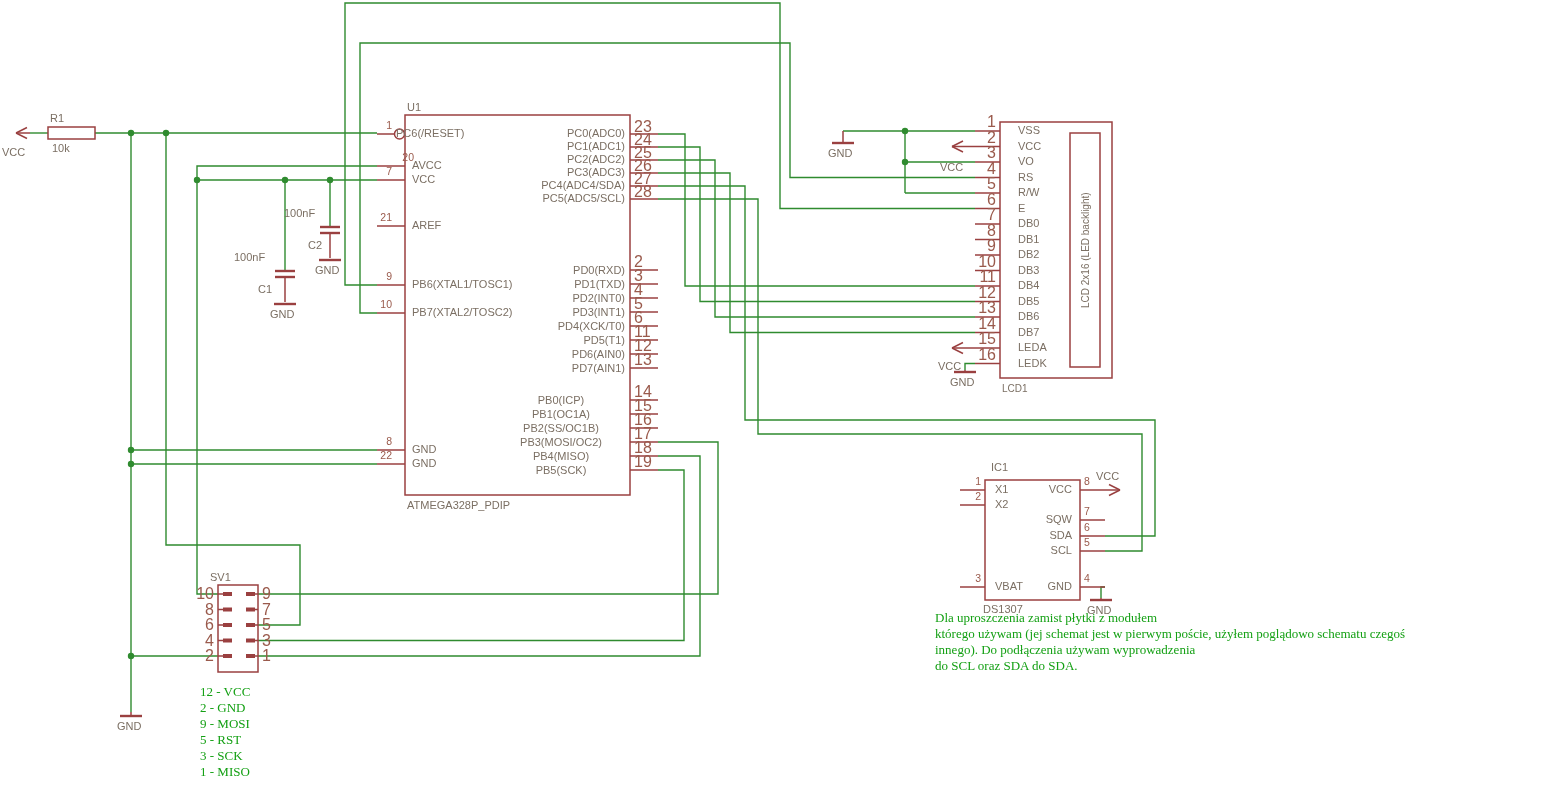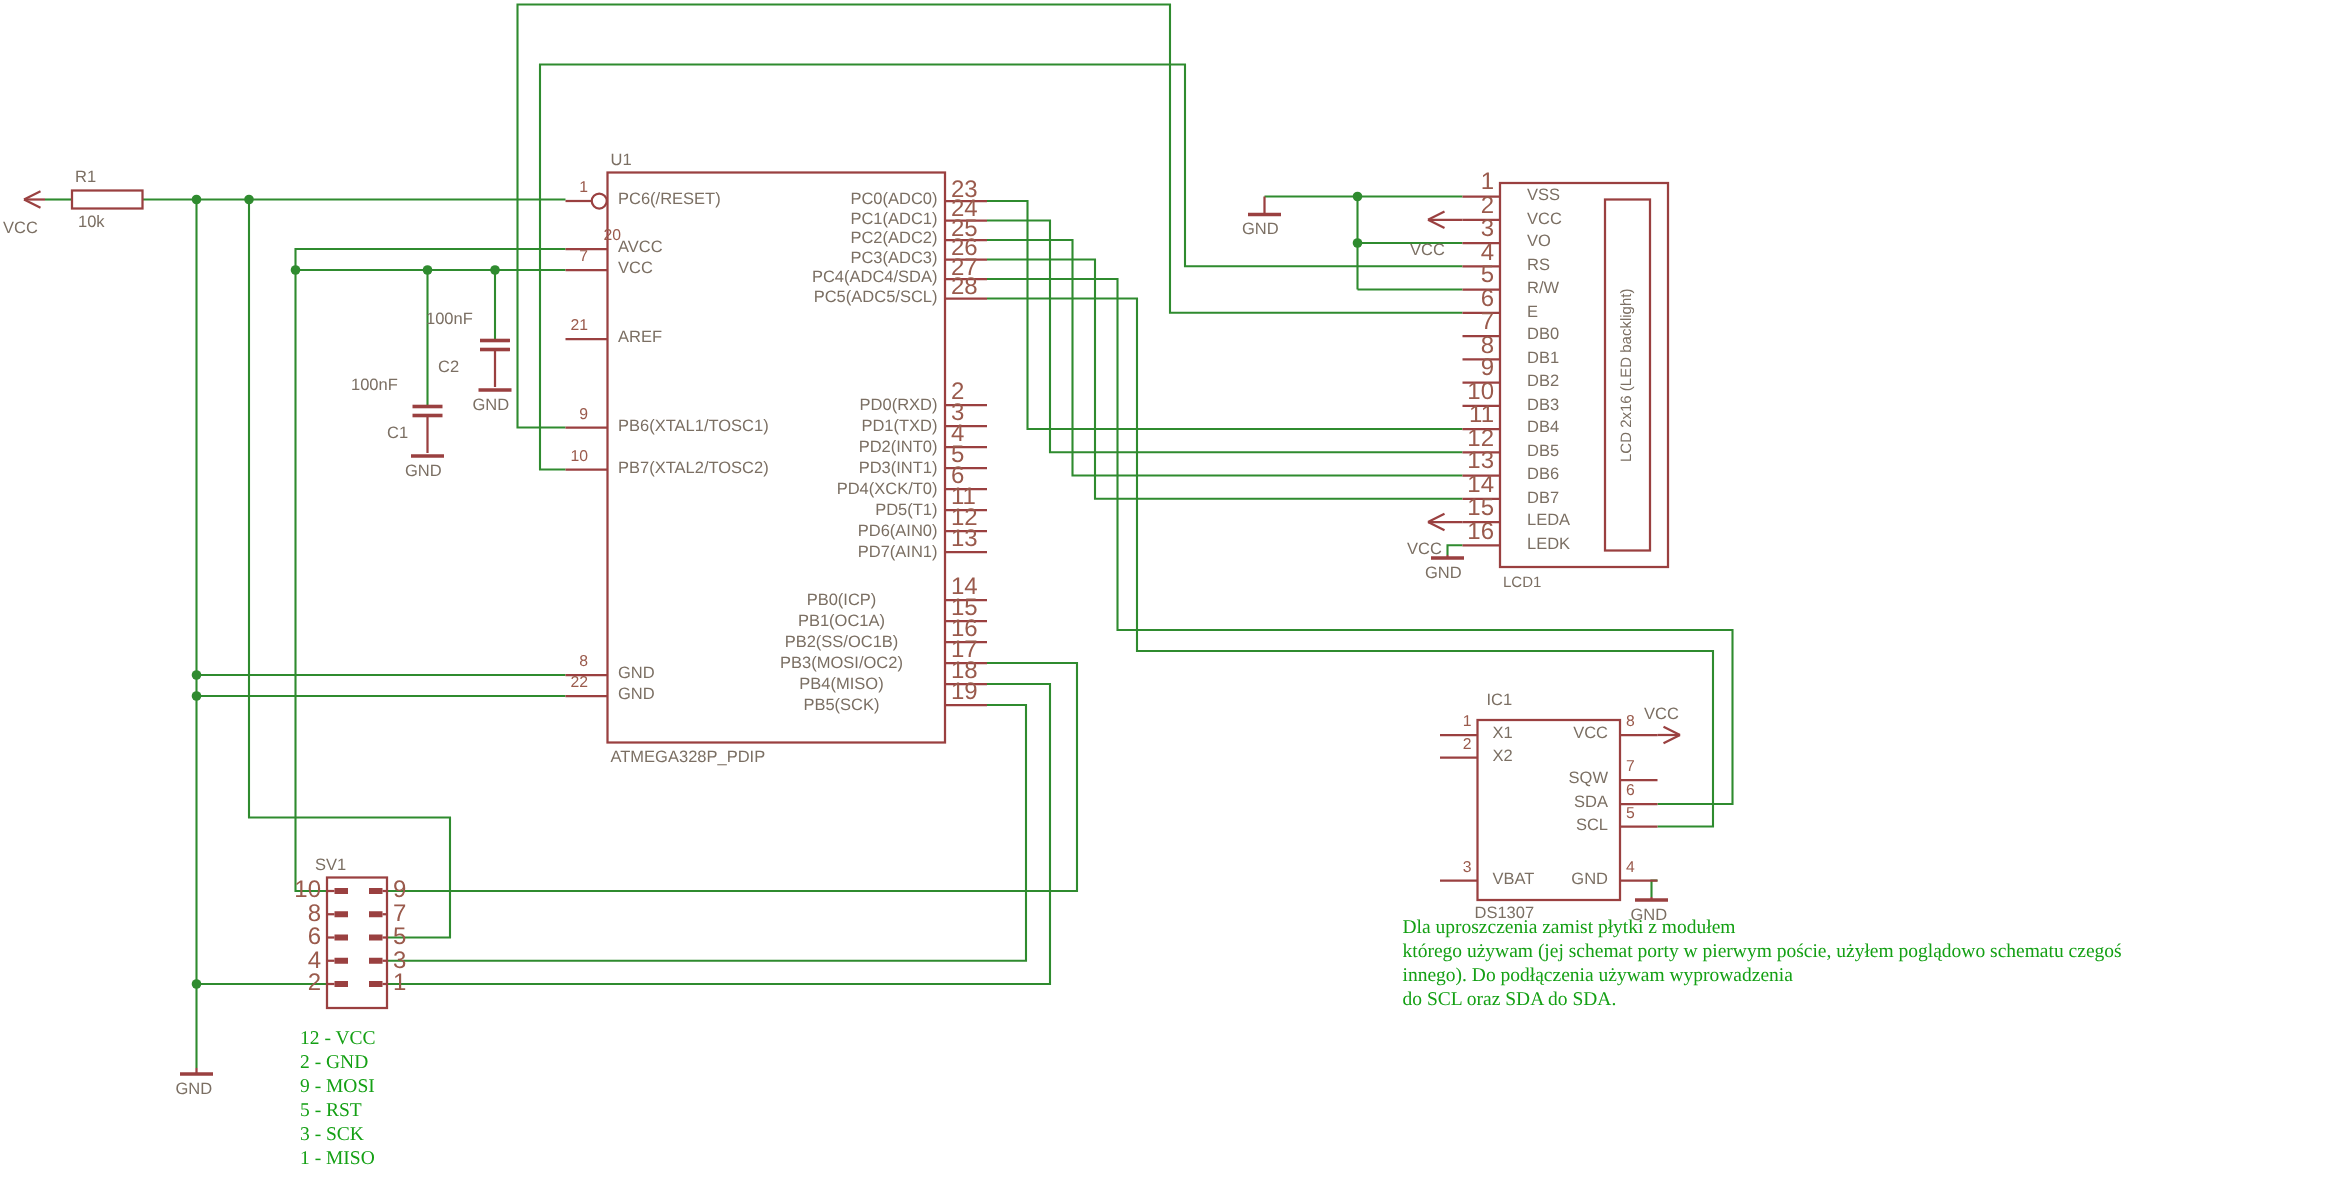--- a/index.html
+++ b/index.html
@@ -225,27 +225,27 @@
   </svg>
 
   <div class="t" style="left:50px;top:112px">R1</div>
   <div class="t" style="left:52px;top:142px">10k</div>
   <div class="t" style="left:2px;top:146px">VCC</div>
 
   <div class="t" style="left:234px;top:251px">100nF</div>
   <div class="t" style="left:258px;top:283px">C1</div>
   <div class="t" style="left:270px;top:308px">GND</div>
   <div class="t" style="left:284px;top:207px">100nF</div>
-  <div class="t" style="left:292px;top:239px">C2</div>
+  <div class="t" style="left:308px;top:239px">C2</div>
   <div class="t" style="left:315px;top:264px">GND</div>
 
   <div class="t" style="left:407px;top:101px">U1</div>
   <div class="t" style="left:407px;top:499px">ATMEGA328P_PDIP</div>
 
-  <div class="t" style="left:412px;top:127px">PC6(/RESET)</div>
+  <div class="t" style="left:396px;top:127px">PC6(/RESET)</div>
   <div class="t" style="left:412px;top:159px">AVCC</div>
   <div class="t" style="left:412px;top:173px">VCC</div>
   <div class="t" style="left:412px;top:219px">AREF</div>
   <div class="t" style="left:412px;top:278px">PB6(XTAL1/TOSC1)</div>
   <div class="t" style="left:412px;top:306px">PB7(XTAL2/TOSC2)</div>
   <div class="t" style="left:412px;top:443px">GND</div>
   <div class="t" style="left:412px;top:457px">GND</div>
 
   <div class="t num" style="left:362px;top:119px;width:30px;text-align:right">1</div>
   <div class="t num" style="left:362px;top:151px;width:52px;text-align:right">20</div>
@@ -406,18 +406,18 @@
       <div class="gl">5 - RST</div>
       <div class="gl">3 - SCK</div>
       <div class="gl">1 - MISO</div>
     </div>
 
   <div class="t" style="left:117px;top:720px">GND</div>
 
   <div class="green-list" style="left:935px;top:610px">
 
   <div class="gl">Dla uproszczenia zamist płytki z modułem</div>
-      <div class="gl">którego używam (jej schemat porty w pierwym poście, użyłem poglądowo schematu czegoś</div>
+      <div class="gl">którego używam (jej schemat jest w pierwym poście, użyłem poglądowo schematu czegoś</div>
       <div class="gl">innego). Do podłączenia używam wyprowadzenia</div>
       <div class="gl">do SCL oraz SDA do SDA.</div>
     </div>
 
 </div>
 
 </body></html>

